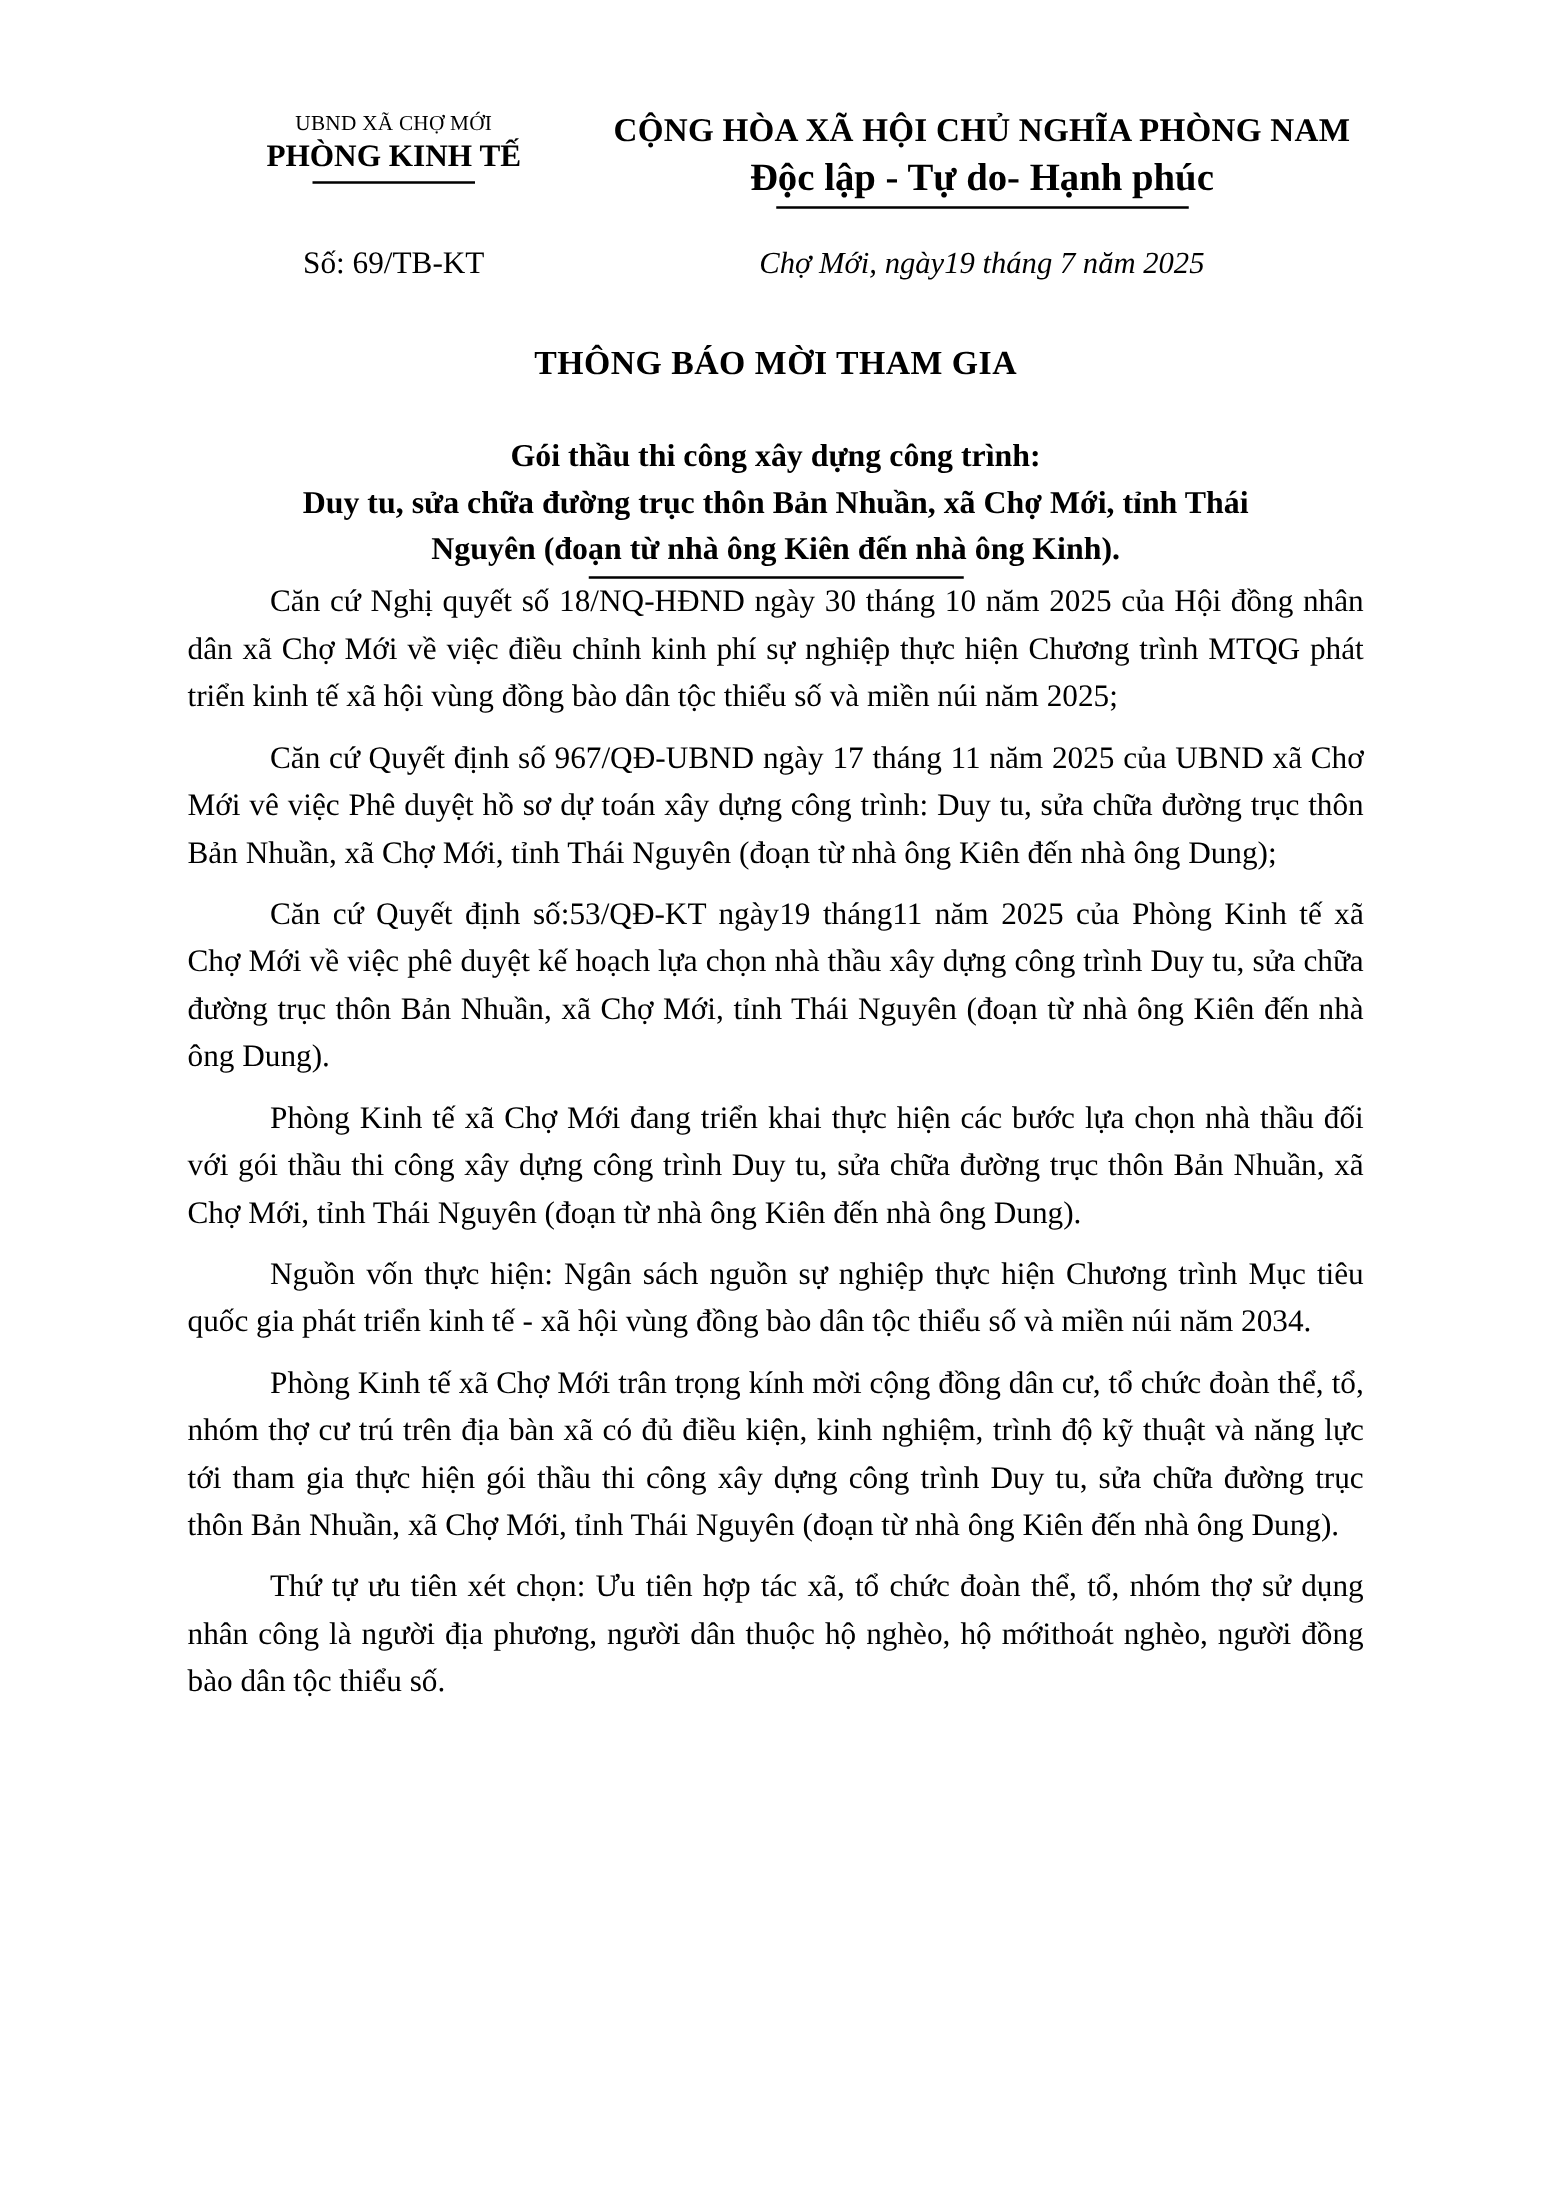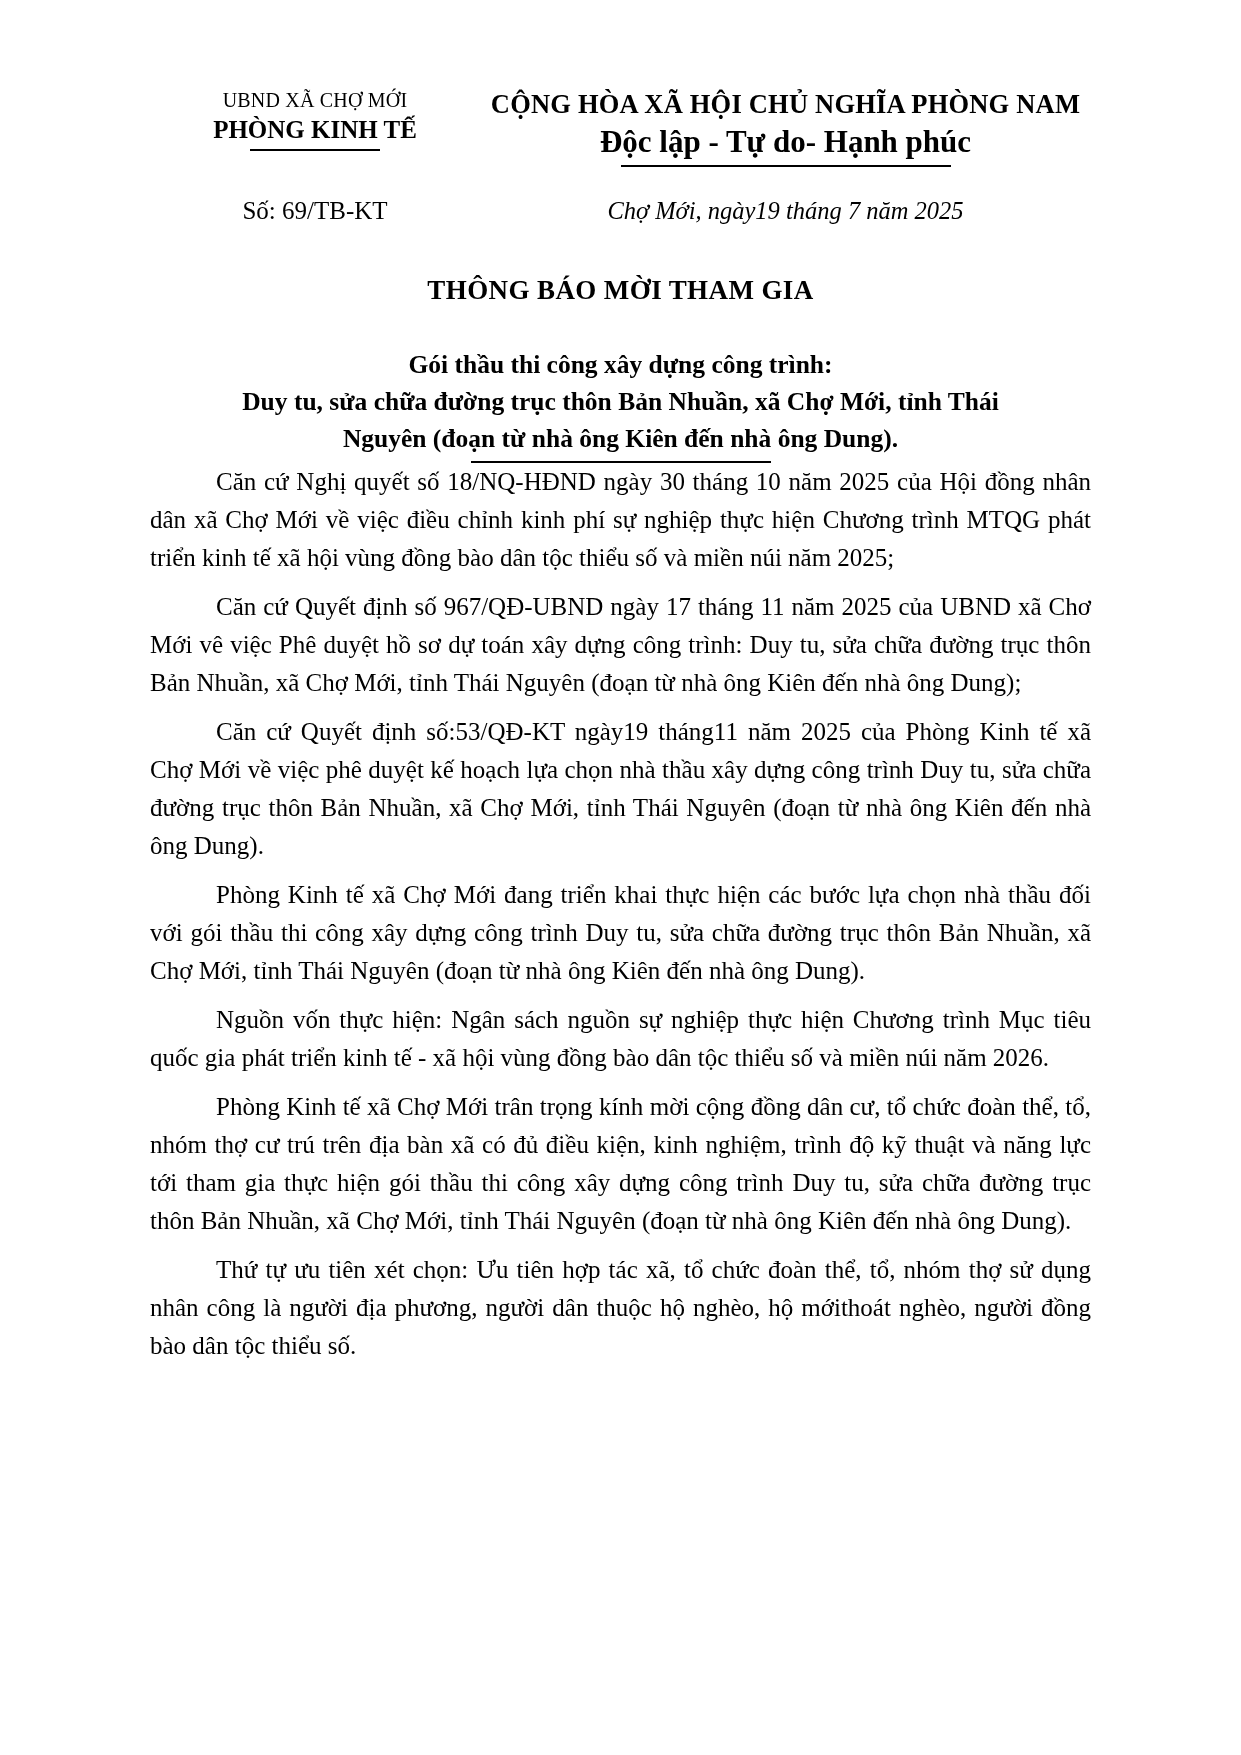--- a/index.html
+++ b/index.html
@@ -33,21 +33,21 @@
   .hdr-left {
     width: 330px;
     text-align: center;
     flex: 0 0 auto;
   }
   .hdr-right {
     flex: 1 1 auto;
     text-align: center;
   }
   .hdr-line1 {
-    font-size: 20px;
+    font-size: 17px;
     letter-spacing: 0.2px;
     line-height: 1.28;
     white-space: nowrap;
   }
   .hdr-line2 {
     font-size: 25px;
     font-weight: bold;
     line-height: 1.28;
     white-space: nowrap;
   }
@@ -145,27 +145,27 @@
   <div class="numdate-row">
     <div class="num-cell">Số: 69/TB-KT</div>
     <div class="date-cell">Chợ Mới, ngày19 tháng 7 năm 2025</div>
   </div>
 
   <div class="main-title">THÔNG BÁO MỜI THAM GIA</div>
 
   <div class="subtitle-block">
     <span class="sub-line">Gói thầu thi công xây dựng công trình:</span>
     <span class="sub-line">Duy tu, sửa chữa đường trục thôn Bản Nhuần, xã Chợ Mới, tỉnh Thái</span>
-    <span class="sub-line">Nguyên (đoạn từ nhà ông Kiên đến nhà ông Dung).</span>
+    <span class="sub-line">Nguyên (đoạn từ nhà ông Kiên đến nhà ông Kinh).</span>
     <div class="sub-underline"></div>
   </div>
 
   <div class="body-text">
     <p>Căn cứ Nghị quyết số 18/NQ-HĐND ngày 30 tháng 10 năm 2025 của Hội đồng nhân dân xã Chợ Mới về việc điều chỉnh kinh phí sự nghiệp thực hiện Chương trình MTQG phát triển kinh tế xã hội vùng đồng bào dân tộc thiểu số và miền núi năm 2025;</p>
     <p>Căn cứ Quyết định số 967/QĐ-UBND ngày 17 tháng 11 năm 2025 của UBND xã Chơ Mới vê việc Phê duyệt hồ sơ dự toán xây dựng công trình: Duy tu, sửa chữa đường trục thôn Bản Nhuần, xã Chợ Mới, tỉnh Thái Nguyên (đoạn từ nhà ông Kiên đến nhà ông Dung);</p>
     <p>Căn cứ Quyết định số:53/QĐ-KT ngày19 tháng11 năm 2025 của Phòng Kinh tế xã Chợ Mới về việc phê duyệt kế hoạch lựa chọn nhà thầu xây dựng công trình Duy tu, sửa chữa đường trục thôn Bản Nhuần, xã Chợ Mới, tỉnh Thái Nguyên (đoạn từ nhà ông Kiên đến nhà ông Dung).</p>
     <p>Phòng Kinh tế xã Chợ Mới đang triển khai thực hiện các bước lựa chọn nhà thầu đối với gói thầu thi công xây dựng công trình Duy tu, sửa chữa đường trục thôn Bản Nhuần, xã Chợ Mới, tỉnh Thái Nguyên (đoạn từ nhà ông Kiên đến nhà ông Dung).</p>
-    <p>Nguồn vốn thực hiện: Ngân sách nguồn sự nghiệp thực hiện Chương trình Mục tiêu quốc gia phát triển kinh tế - xã hội vùng đồng bào dân tộc thiểu số và miền núi năm 2026.</p>
+    <p>Nguồn vốn thực hiện: Ngân sách nguồn sự nghiệp thực hiện Chương trình Mục tiêu quốc gia phát triển kinh tế - xã hội vùng đồng bào dân tộc thiểu số và miền núi năm 2034.</p>
     <p>Phòng Kinh tế xã Chợ Mới trân trọng kính mời cộng đồng dân cư, tổ chức đoàn thể, tổ, nhóm thợ cư trú trên địa bàn xã có đủ điều kiện, kinh nghiệm, trình độ kỹ thuật và năng lực tới tham gia thực hiện gói thầu thi công xây dựng công trình Duy tu, sửa chữa đường trục thôn Bản Nhuần, xã Chợ Mới, tỉnh Thái Nguyên (đoạn từ nhà ông Kiên đến nhà ông Dung).</p>
     <p>Thứ tự ưu tiên xét chọn: Ưu tiên hợp tác xã, tổ chức đoàn thể, tổ, nhóm thợ sử dụng nhân công là người địa phương, người dân thuộc hộ nghèo, hộ mớithoát nghèo, người đồng bào dân tộc thiểu số.</p>
   </div>
 
 </div>
 
 </body></html>

